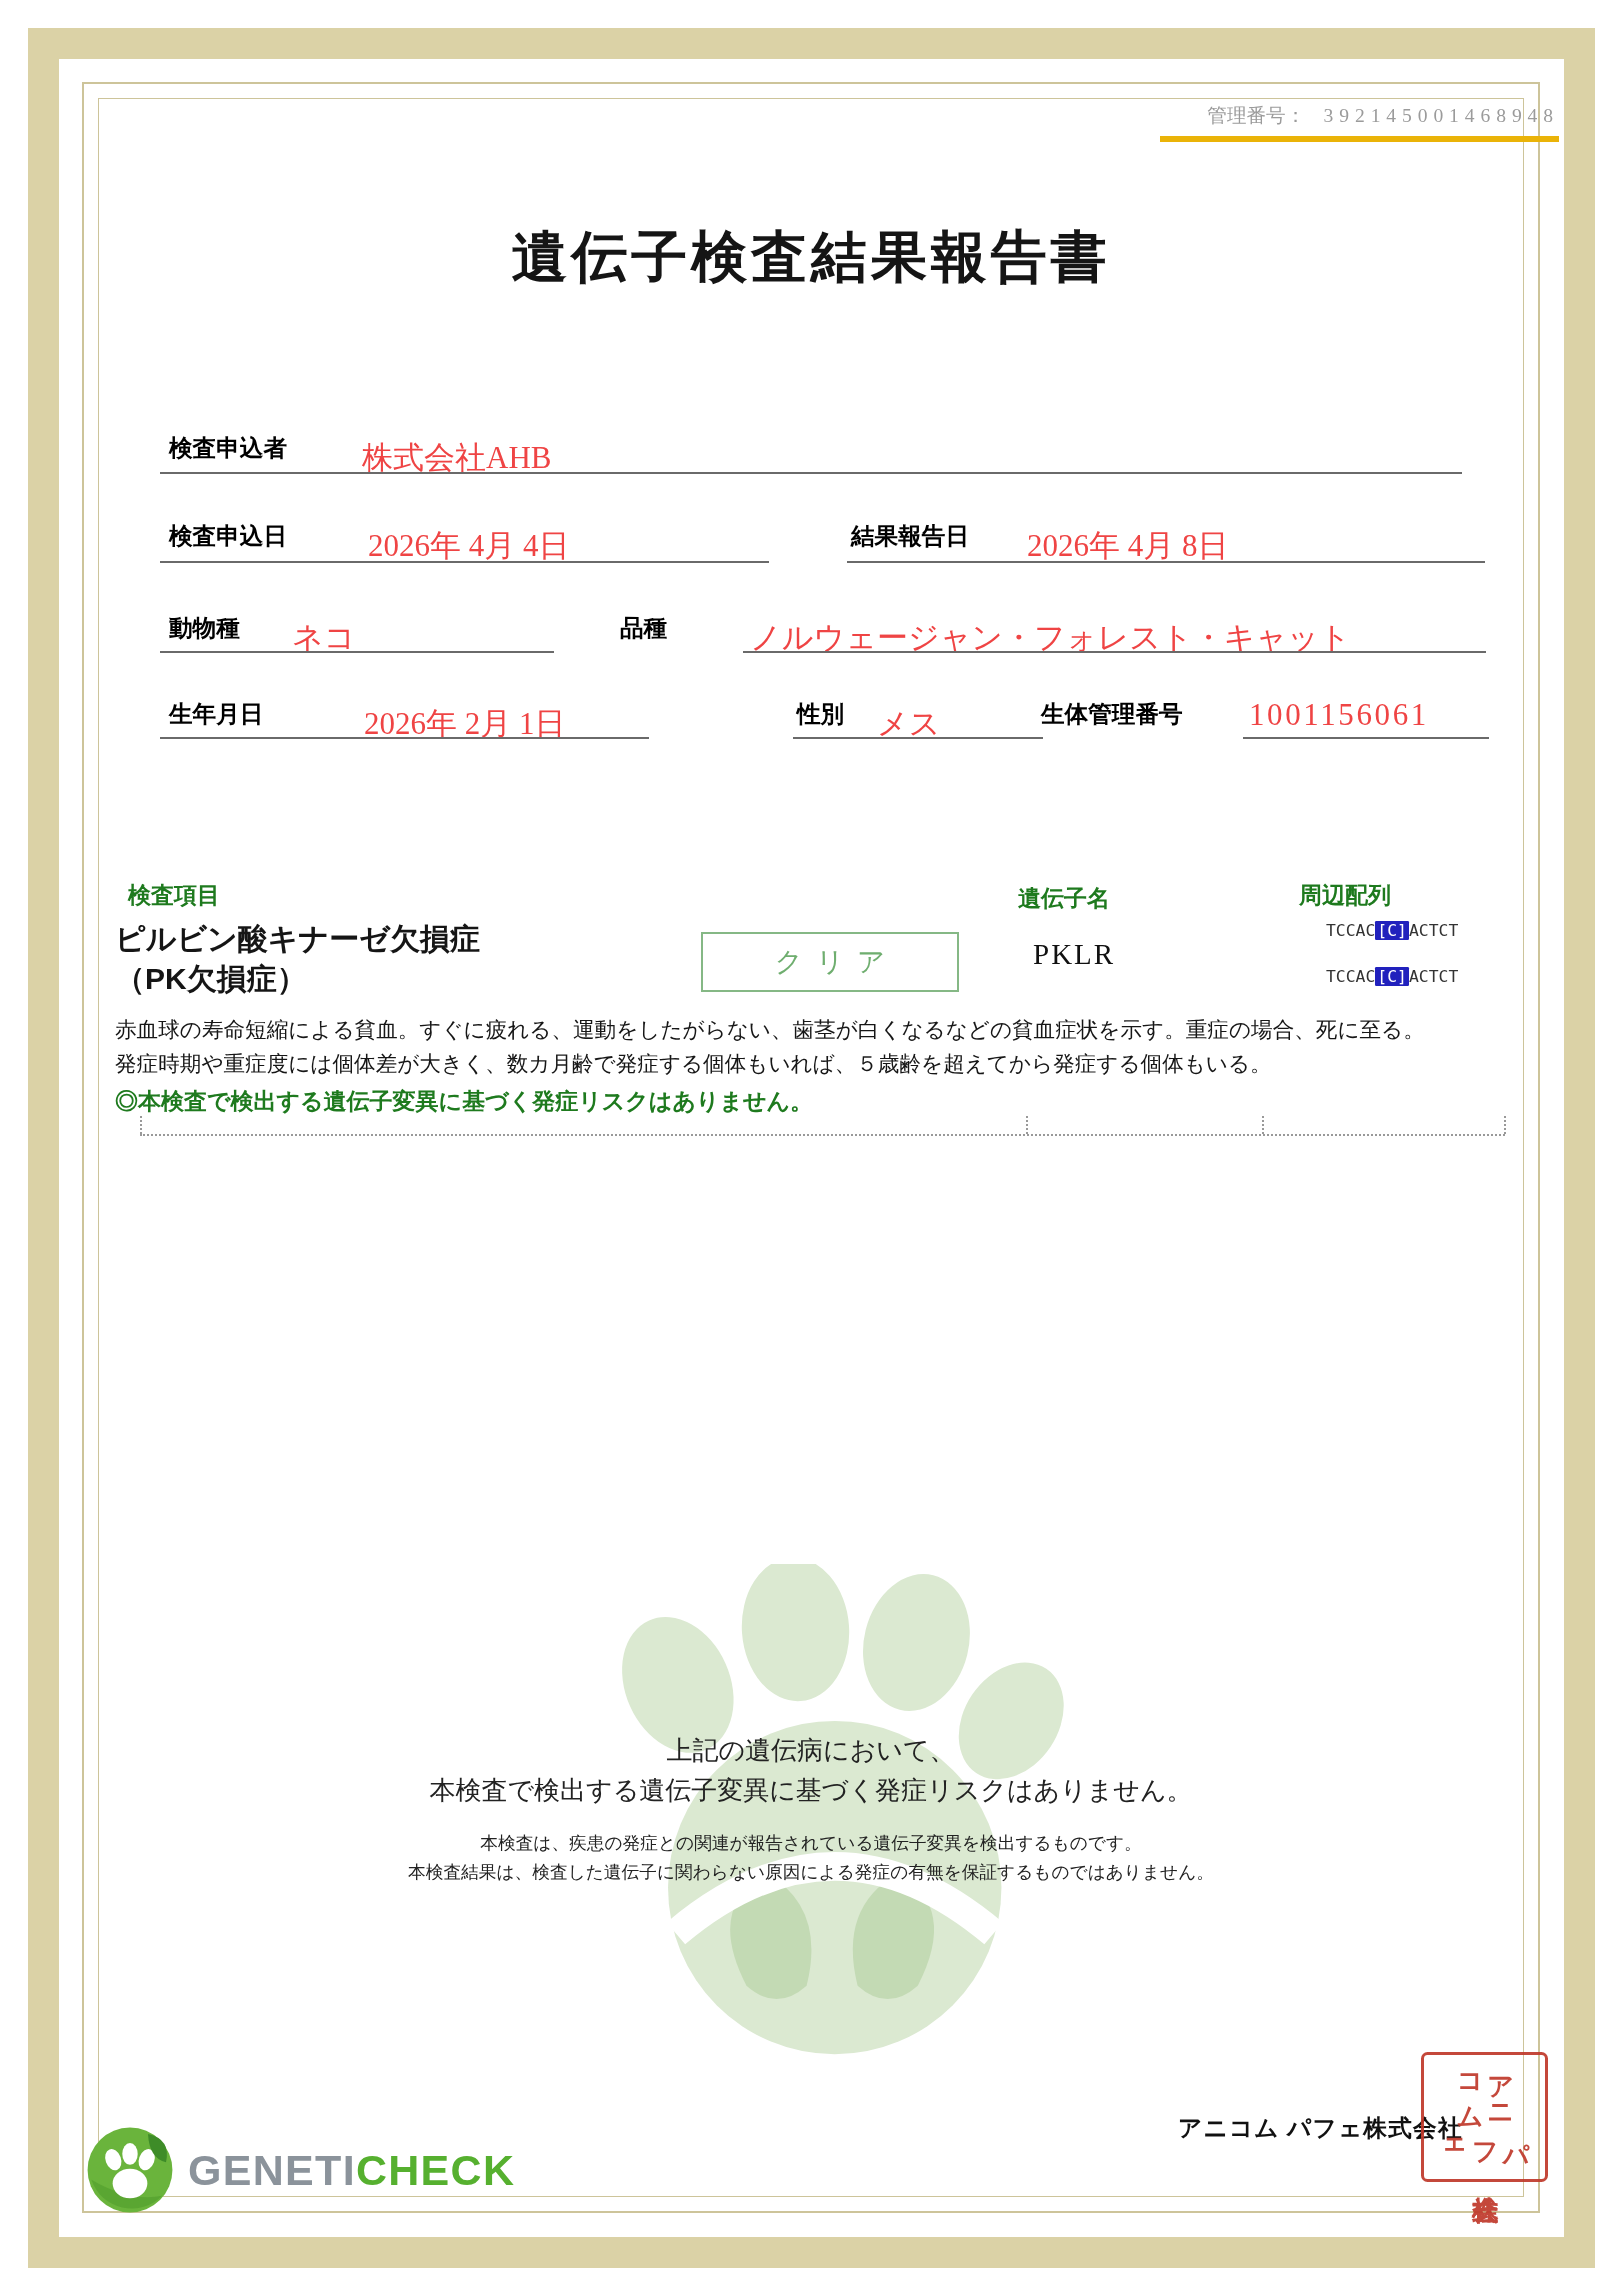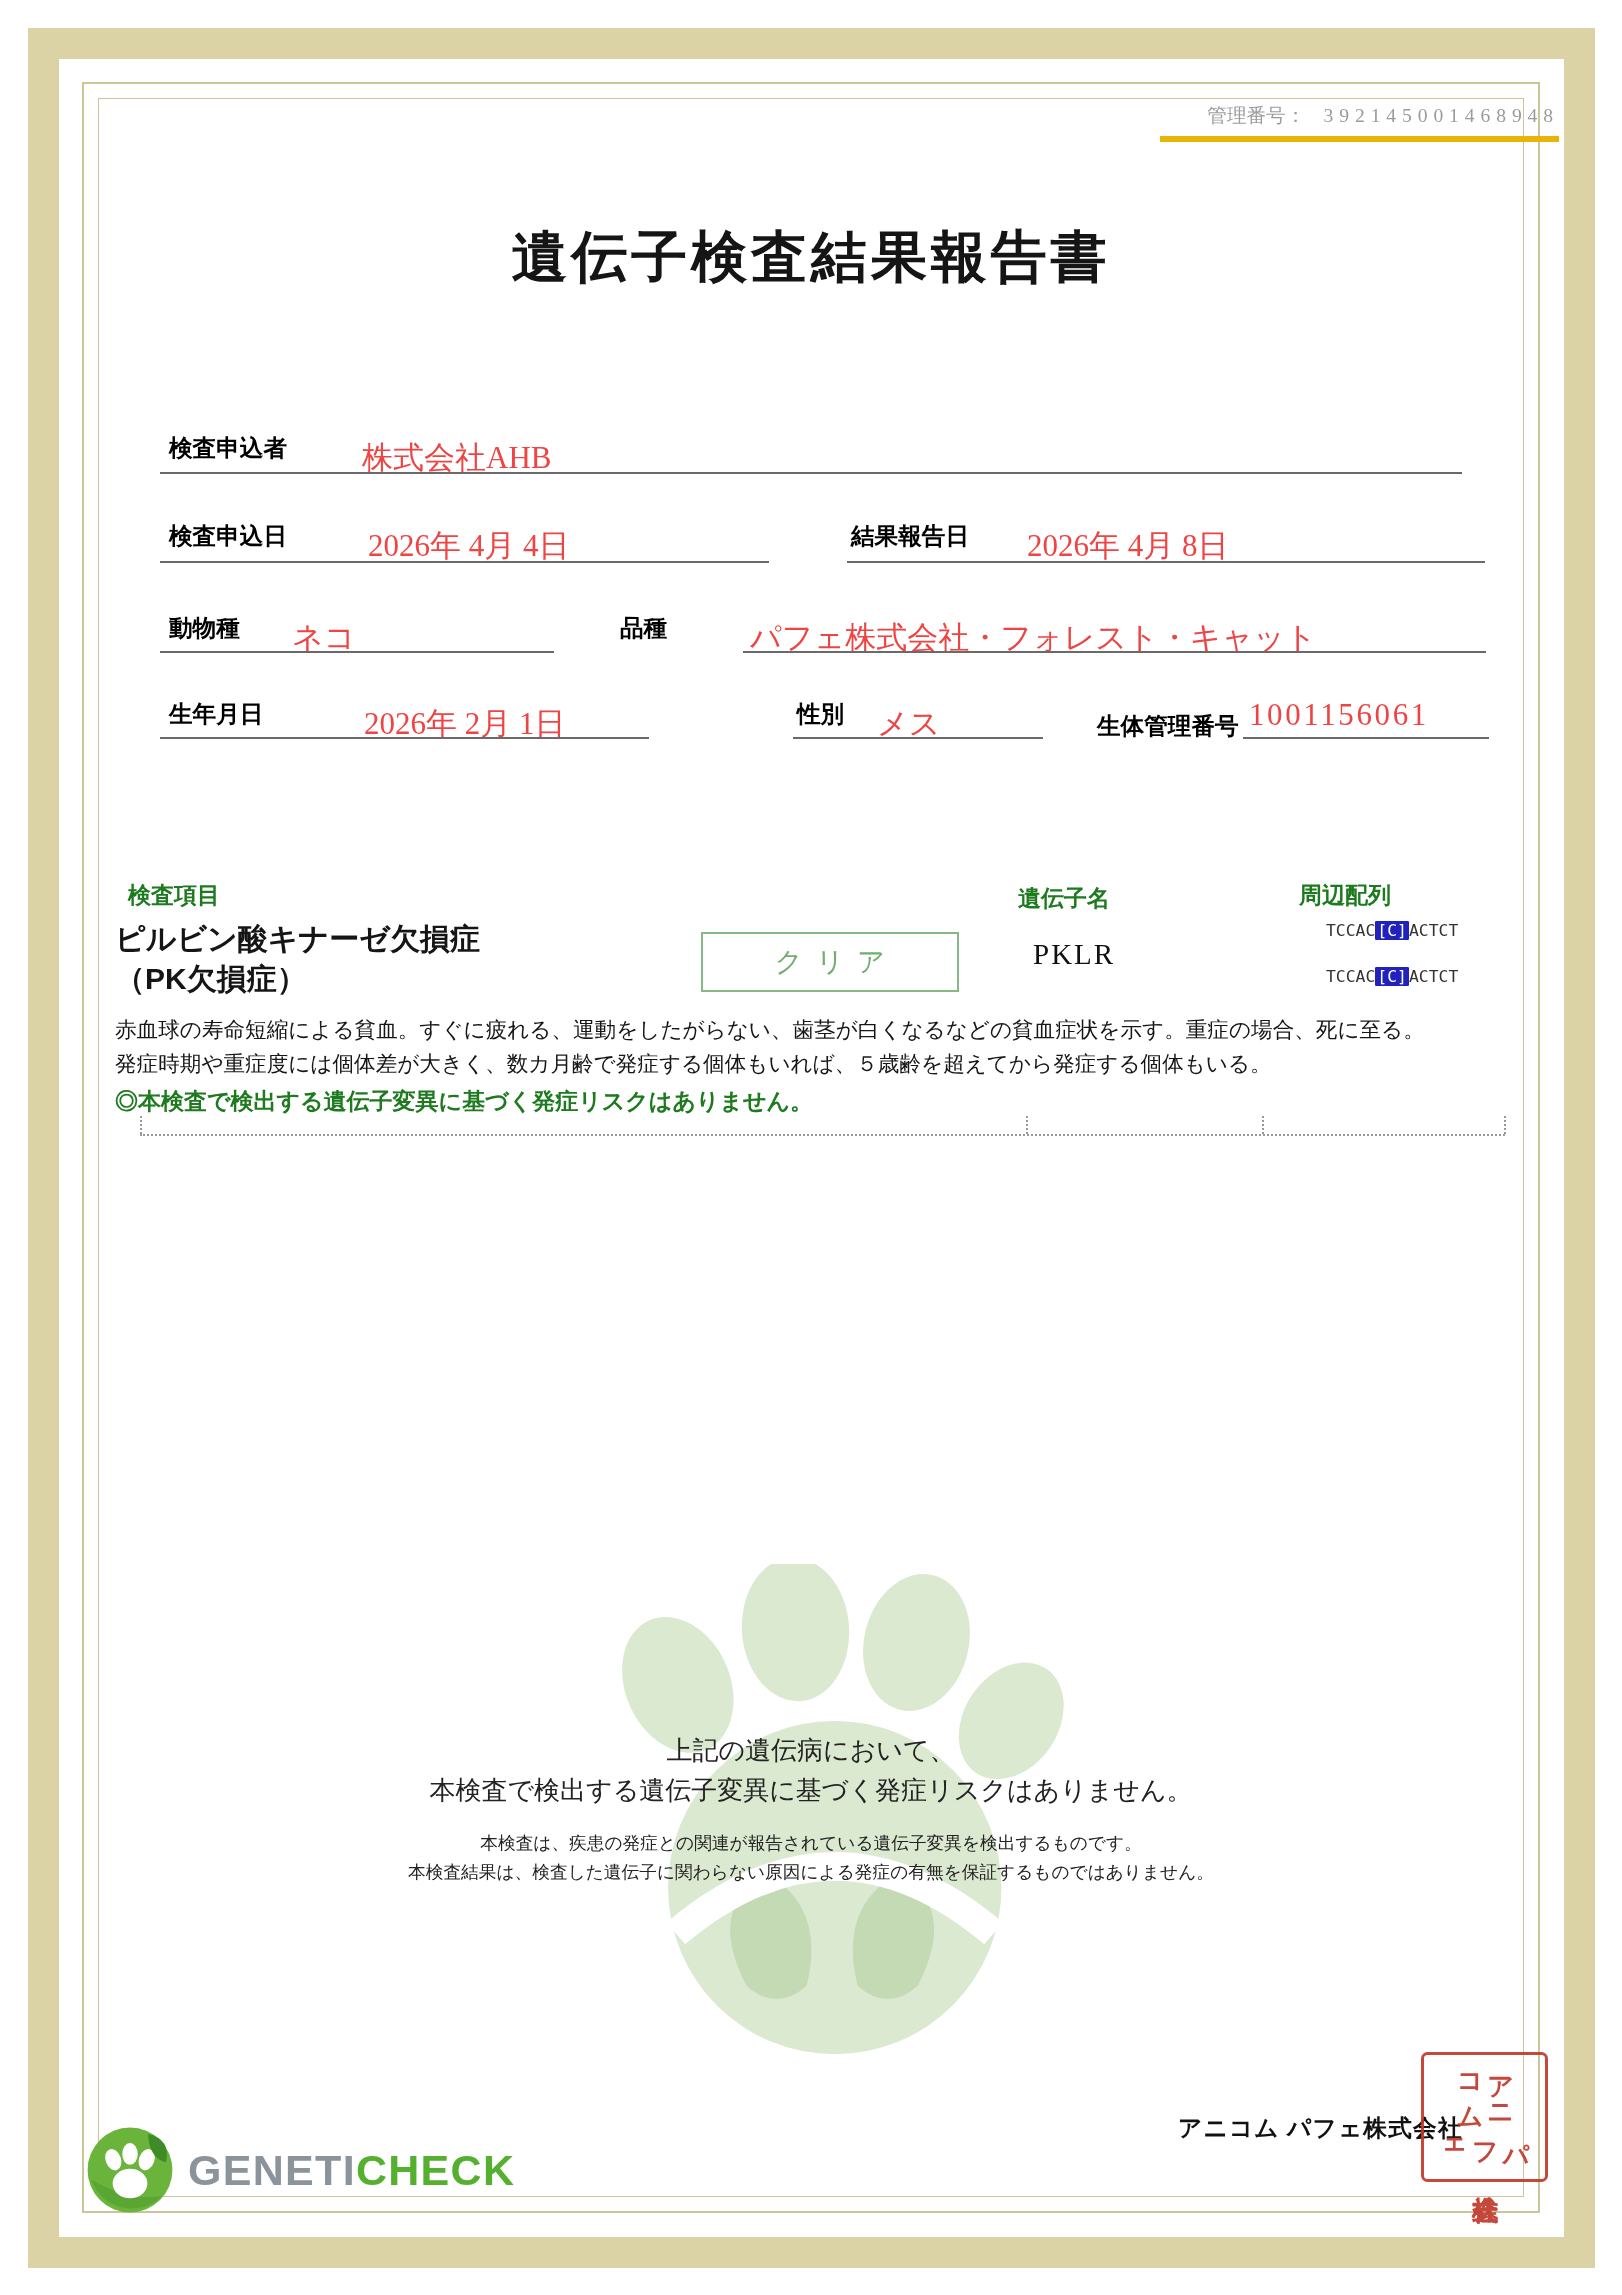--- a/index.html
+++ b/index.html
@@ -100,30 +100,30 @@
   <div class="val" style="left:368px;top:516px;">2026年 4月 4日</div>
   <div class="uline" style="left:160px;top:561px;width:609px;"></div>
   <div class="lbl" style="left:851px;top:520px;">結果報告日</div>
   <div class="val" style="left:1027px;top:516px;">2026年 4月 8日</div>
   <div class="uline" style="left:847px;top:561px;width:638px;"></div>
 
   <div class="lbl" style="left:169px;top:612px;">動物種</div>
   <div class="val" style="left:292px;top:608px;">ネコ</div>
   <div class="uline" style="left:160px;top:651px;width:394px;"></div>
   <div class="lbl" style="left:620px;top:612px;">品種</div>
-  <div class="val" style="left:750px;top:608px;">パフェ株式会社・フォレスト・キャット</div>
+  <div class="val" style="left:750px;top:608px;">ノルウェージャン・フォレスト・キャット</div>
   <div class="uline" style="left:743px;top:651px;width:743px;"></div>
 
   <div class="lbl" style="left:169px;top:698px;">生年月日</div>
   <div class="val" style="left:364px;top:694px;">2026年 2月 1日</div>
   <div class="uline" style="left:160px;top:737px;width:489px;"></div>
   <div class="lbl" style="left:797px;top:698px;">性別</div>
   <div class="val" style="left:877px;top:694px;">メス</div>
   <div class="uline" style="left:793px;top:737px;width:250px;"></div>
-  <div class="lbl" style="left:1097px;top:698px;margin-top:12px;">生体管理番号</div>
+  <div class="lbl" style="left:1041px;top:698px;">生体管理番号</div>
   <div class="val" style="left:1249px;top:688px;letter-spacing:2.6px;">1001156061</div>
   <div class="uline" style="left:1243px;top:737px;width:246px;"></div>
 
   <div class="green-h" style="left:111px;top:880px;margin-left:17px;">検査項目</div>
   <div class="green-h" style="left:1018px;top:883px;">遺伝子名</div>
   <div class="green-h" style="left:1299px;top:880px;">周辺配列</div>
 
   <div class="disease" style="left:115px;top:919px;">ピルビン酸キナーゼ欠損症</div>
   <div class="disease" style="left:115px;top:959px;">（PK欠損症）</div>
 

